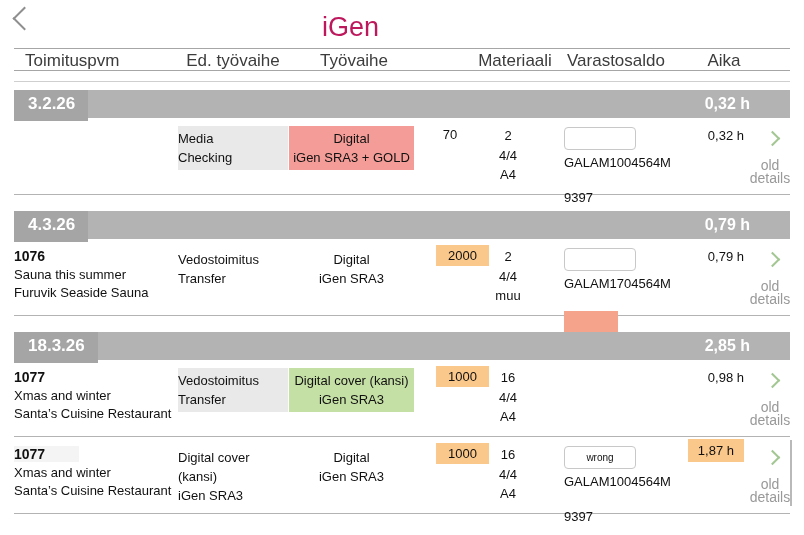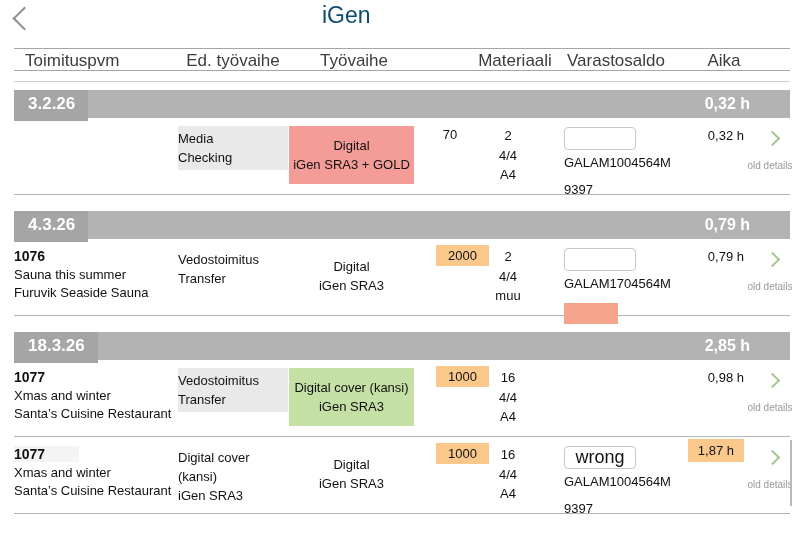--- a/index.html
+++ b/index.html
@@ -10,21 +10,21 @@
   }
   *{box-sizing:border-box; margin:0; padding:0;}
   html,body{background:#fff;}
   body{font-family:"Liberation Sans", sans-serif; color:#111;}
   .app{position:relative; width:804px; height:535px; background:#fff; overflow:hidden;}
 
   
   .back{position:absolute; left:16px; top:10px; width:17px; height:17px;
         border-left:2px solid #8f8f8f; border-bottom:2px solid #8f8f8f;
         transform:rotate(45deg); cursor:pointer;}
-  .title{position:absolute; left:322px; top:2px; font-size:23px; color:#0c4a6e;}
+  .title{position:absolute; left:322px; top:12px; font-size:27px; color:#be185d;}
 
   
   .colheads{position:absolute; top:48px; left:14px; right:14px; height:23px;
             border-top:1px solid var(--hdr-line); border-bottom:1px solid var(--hdr-line);
             font-size:17px; color:#3c3c3c;}
   .colheads span{position:absolute; line-height:23px; white-space:nowrap;}
   .h-center{transform:translateX(-50%);}
   .subline{position:absolute; top:81px; left:14px; right:14px; border-top:1px solid #cfcfcf;}
 
   
@@ -37,39 +37,39 @@
           line-height:28px; padding:0 13px 0 14px; font-size:17px;}
   .banner .gtime{position:absolute; right:40px; top:0; line-height:28px; font-size:16px;}
 
   .row{position:relative; margin:0 14px; height:77px; border-bottom:1px solid var(--sep);
        font-size:13px;}
   .c{position:absolute;}
   .c-job{left:0; top:8px; width:165px; line-height:18px;}
   .job-number{font-weight:bold; font-size:14px;}
   .job-number.hl{background:#f4f4f4; padding-right:34px;}
   .c-prev{left:164px; top:8px; width:110px; text-align:left; line-height:19px; padding:3px 0;}
-  .c-phase{left:275px; top:8px; width:125px; text-align:center; line-height:19px; padding:10px 0;}
+  .c-phase{left:275px; top:8px; width:125px; text-align:center; line-height:19px; padding:3px 0;}
   .bg-gray{background:var(--box-gray);} .bg-red{background:var(--box-red);}
   .bg-green{background:var(--box-green);} .bg-plain{background:transparent;}
   .c-qty{left:436px; top:9px; transform:translateX(-50%); white-space:nowrap;}
   .qty-hl{background:var(--hl-orange); padding:3px 12px;margin-left:25px;}
   .c-mat{left:494px; top:8px; transform:translateX(-50%); text-align:center; line-height:19.5px;}
   .c-stock{left:550px; top:9px; width:140px;}
   .stock-input{display:block; width:72px; height:23px; border:1px solid #c8c8c8; border-radius:4px;
-               font-family:inherit; font-size:18px; text-align:center; color:#111; outline:none; background:#fff;}
+               font-family:inherit; font-size:10px; text-align:center; color:#111; outline:none; background:#fff;}
   .stock-code{margin-top:5px; line-height:16px;}
-  .stock-balance{margin-top:11px; line-height:16px;}
+  .stock-balance{margin-top:19px; line-height:16px;}
   .stock-balance.hl{background:var(--salmon); width:54px; height:21px; line-height:21px; padding-left:5px;}
   .c-time{right:46px; top:10px; white-space:nowrap;}
   .time-hl{background:var(--hl-orange); padding:4px 10px; position:relative; top:-4px;}
   .chev{position:absolute; right:12px; top:15px; width:11px; height:11px;
         border-top:2px solid var(--chev-green); border-right:2px solid var(--chev-green);
         transform:rotate(45deg); cursor:pointer;}
   .old-details{position:absolute; right:-3px; top:41px; width:46px; text-align:center;
-               font-size:10px; line-height:13px; color:#999; cursor:pointer;}
+               font-size:14px; line-height:13px; color:#999; cursor:pointer;}
   .scrollbar{position:absolute; right:12px; top:440px; width:2px; height:66px; background:#b9b9b9;}
 </style>
 </head>
 <body>
 
 <div class="app">
   <span class="back"></span>
   <div class="title">iGen</div>
 
   <div class="colheads" id="colheads">

